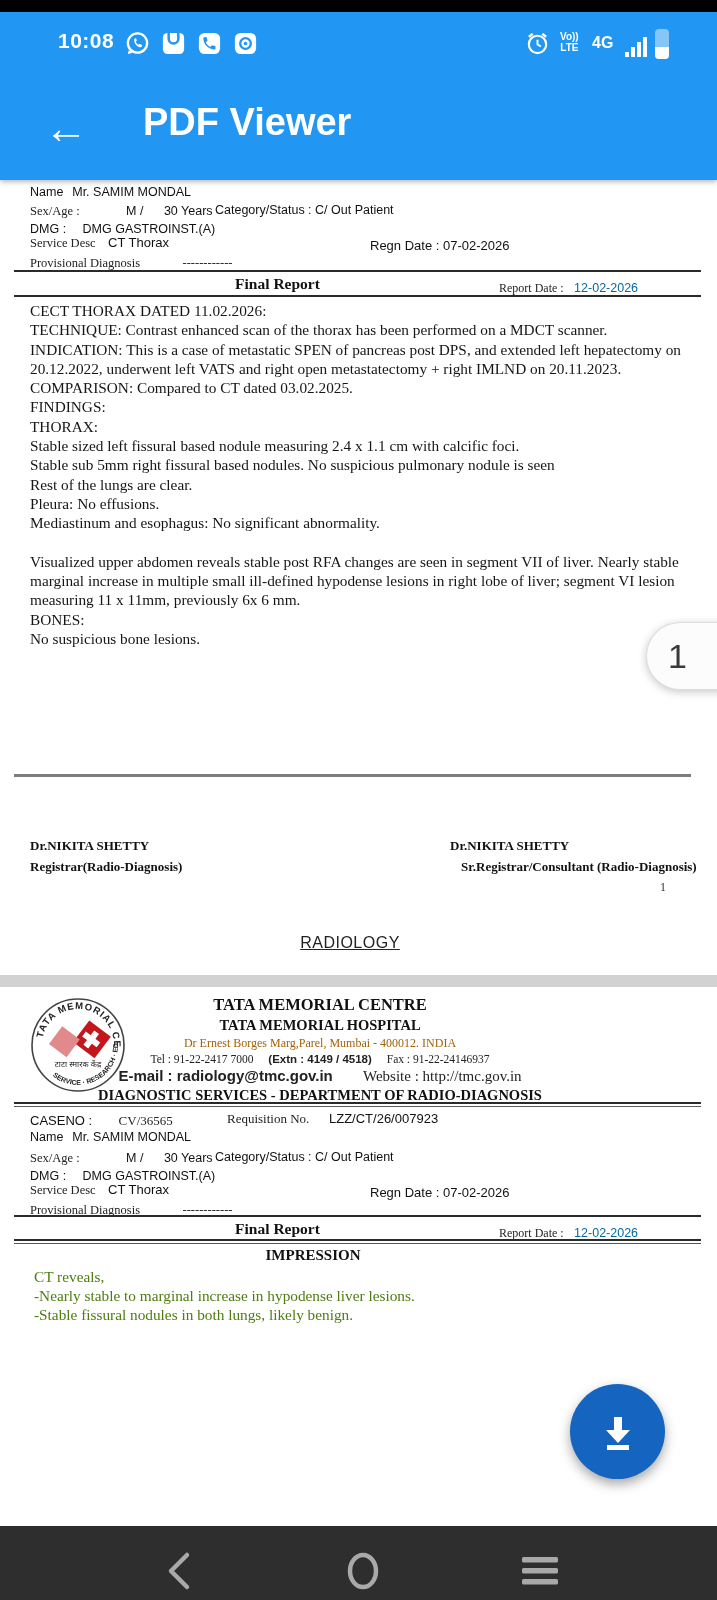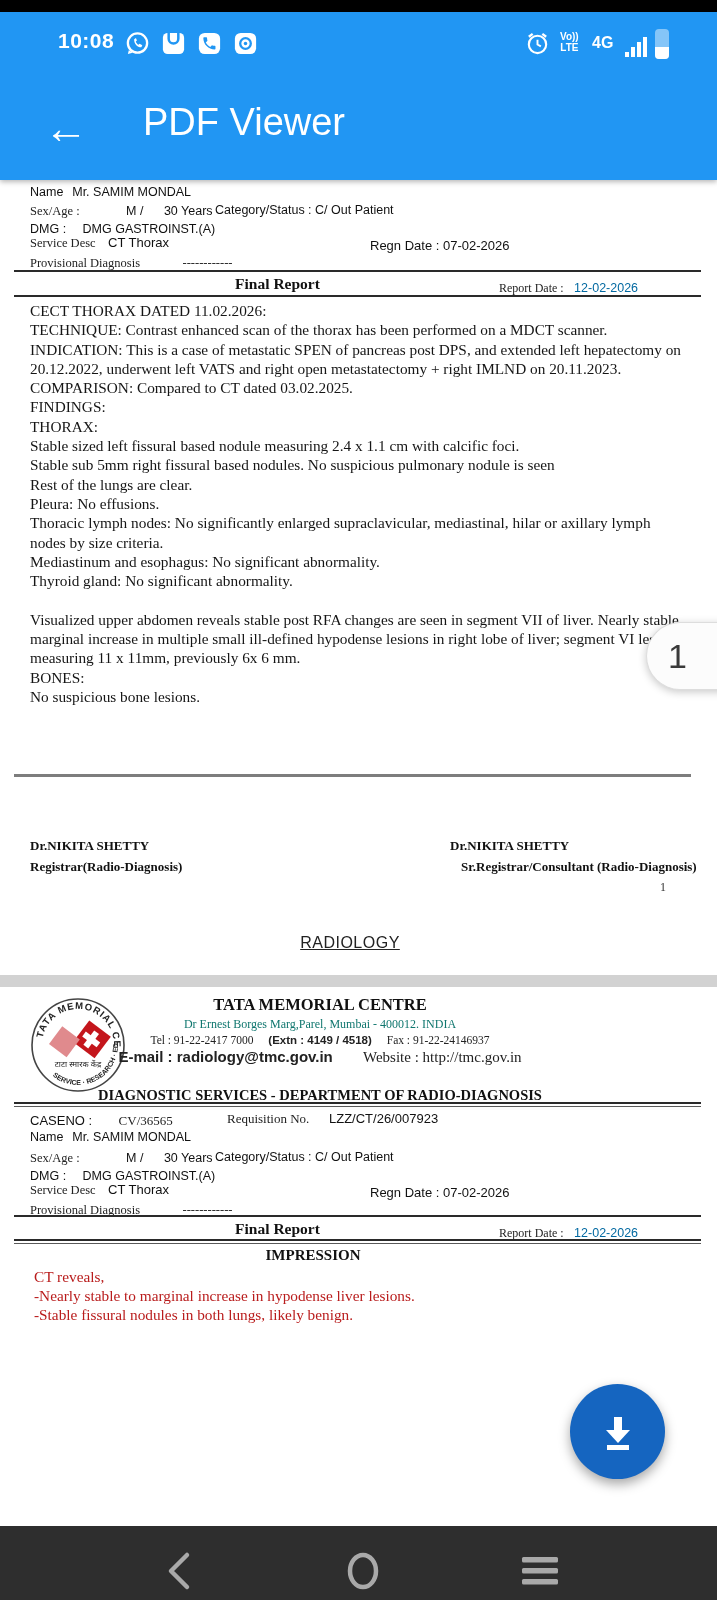--- a/index.html
+++ b/index.html
@@ -18,21 +18,21 @@
   .sb-right-txt { position:absolute; color:#fff; font-weight:bold; }
   .volte { top:19px; left:560px; font-size:10px; line-height:11px; text-align:center; }
   .fourg { top:22px; left:592px; font-size:16px; }
   .sigbars { position:absolute; top:22px; left:625px; width:24px; height:24px; }
   .battery { position:absolute; top:17px; left:655px; width:14px; height:30px; border-radius:4px; background:rgba(255,255,255,.45); overflow:hidden; }
   .battery .lvl { position:absolute; bottom:0; left:0; width:100%; height:12px; background:#fff; }
 
   
   .app-bar { position:absolute; top:64px; left:0; width:717px; height:104px; background:#2196f3; z-index:20; box-shadow:0 2px 5px rgba(0,0,0,.28); }
   .back-btn { position:absolute; left:38px; top:26px; width:56px; height:56px; color:#fff; font-size:44px; line-height:52px; text-align:center; cursor:pointer; }
-  .app-title { position:absolute; left:143px; top:25px; color:#fff; font-size:38px; font-weight:400; }
+  .app-title { position:absolute; left:143px; top:25px; color:#fff; font-size:38px; font-weight:700; }
 
   
   .doc { position:absolute; top:168px; left:0; width:717px; background:#fff; }
   .lbl { font-family:"Liberation Serif", serif; font-size:12.5px; color:#222; }
   .val { font-family:"Liberation Sans", sans-serif; font-size:12.5px; color:#111; }
   .hr1 { position:absolute; left:14px; right:16px; height:2px; background:#2a2a2a; }
   .hr-thick { position:absolute; left:14px; right:26px; height:3px; background:#7d7d7d; }
   .dline-a { position:absolute; left:14px; right:16px; height:2px; background:#2a2a2a; }
   .dline-b { position:absolute; left:14px; right:16px; height:1px; background:#5a5a5a; }
 
@@ -53,30 +53,30 @@
   .sig { font-family:"Liberation Serif", serif; font-weight:bold; font-size:13px; color:#111; }
   .pagenum { font-family:"Liberation Serif", serif; font-size:12px; color:#333; }
   .radiology { font-family:"Liberation Sans", sans-serif; font-size:16px; color:#222; text-decoration:underline; letter-spacing:.5px; }
 
   .page-sep { position:absolute; left:0; width:717px; height:12px; background:#d2d2d2; }
 
   
   .hosp-center { position:absolute; left:110px; width:420px; text-align:center; }
   .h-name { font-family:"Liberation Serif", serif; font-weight:bold; font-size:16.5px; color:#111; }
   .h-sub  { font-family:"Liberation Serif", serif; font-weight:bold; font-size:14.5px; color:#111; }
-  .h-addr { font-family:"Liberation Serif", serif; font-size:12px; color:#0f766e; }
+  .h-addr { font-family:"Liberation Serif", serif; font-size:12px; color:#a16207; }
   .h-tel  { font-family:"Liberation Serif", serif; font-size:11.5px; color:#222; }
   .h-tel .sans { font-family:"Liberation Sans", sans-serif; font-weight:bold; font-size:11.5px; }
   .h-mail { font-size:15px; color:#222;text-align:center; }
   .h-mail .em { font-family:"Liberation Sans", sans-serif; font-weight:bold; }
   .h-mail .web { font-family:"Liberation Serif", serif; margin-left:26px; }
   .h-dept { position:absolute; left:0; width:640px; text-align:center; font-family:"Liberation Serif", serif; font-weight:bold; font-size:14.5px; color:#111; }
 
   .impression { font-family:"Liberation Serif", serif; font-weight:bold; font-size:15px; color:#111; }
-  .imp-line { font-family:"Liberation Serif", serif; font-size:15.3px; color:#b91c1c; line-height:19px; min-height:19px; }
+  .imp-line { font-family:"Liberation Serif", serif; font-size:15.3px; color:#4d7c0f; line-height:19px; min-height:19px; }
 
   
   .fab {
     position:absolute; left:570px; top:1372px; width:95px; height:95px; border-radius:50%;
     background:#1565c0; box-shadow:0 5px 12px rgba(0,0,0,.35);
     display:flex; align-items:center; justify-content:center; cursor:pointer; z-index:25;
   }
 
   
   .nav-bar { position:absolute; top:1514px; left:0; width:717px; height:86px; background:#2e2e2e; z-index:30; }
@@ -180,23 +180,21 @@
         <div class="body-line">CECT THORAX DATED 11.02.2026:</div>
         <div class="body-line">TECHNIQUE: Contrast enhanced scan of the thorax has been performed on a MDCT scanner.</div>
         <div class="body-line">INDICATION: This is a case of metastatic SPEN of pancreas post DPS, and extended left hepatectomy on 20.12.2022, underwent left VATS and right open metastatectomy + right IMLND on 20.11.2023.</div>
         <div class="body-line">COMPARISON: Compared to CT dated 03.02.2025.</div>
         <div class="body-line">FINDINGS:</div>
         <div class="body-line">THORAX:</div>
         <div class="body-line">Stable sized left fissural based nodule measuring 2.4 x 1.1 cm with calcific foci.</div>
         <div class="body-line">Stable sub 5mm right fissural based nodules. No suspicious pulmonary nodule is seen</div>
         <div class="body-line">Rest of the lungs are clear.</div>
         <div class="body-line">Pleura: No effusions.</div>
-        <div class="body-line">Thoracic lymph nodes: No significantly enlarged supraclavicular, mediastinal, hilar or axillary lymph nodes by size criteria.</div>
         <div class="body-line">Mediastinum and esophagus: No significant abnormality.</div>
-        <div class="body-line">Thyroid gland: No significant abnormality.</div>
         <div class="body-line">&nbsp;</div>
         <div class="body-line">Visualized upper abdomen reveals stable post RFA changes are seen in segment VII of liver. Nearly stable marginal increase in multiple small ill-defined hypodense lesions in right lobe of liver; segment VI lesion measuring 11 x 11mm, previously 6x 6 mm.</div>
         <div class="body-line">BONES:</div>
         <div class="body-line">No suspicious bone lesions.</div>
       </div>
 
     <div class="hr-thick" style="top:594px"></div>
 
     <div class="abs sig" style="left:30px; top:658px">Dr.NIKITA SHETTY</div>
     <div class="abs sig" style="left:30px; top:679px">Registrar(Radio-Diagnosis)</div>
@@ -234,20 +232,21 @@
         </g>
       </g>
       <text x="50" y="72" text-anchor="middle" font-size="8" fill="#222">टाटा स्मारक केंद्र</text>
       <text font-family="Liberation Sans, sans-serif" font-size="7" font-weight="bold" fill="#222">
         <textPath href="#arcBot" startOffset="28%">SERVICE · RESEARCH · EDUCATION</textPath>
       </text>
     </svg>
 
     <div class="hosp-center" style="top:8px">
       <div class="h-name">TATA MEMORIAL CENTRE</div>
+      <div class="h-sub" style="margin-top:2px">TATA MEMORIAL HOSPITAL</div>
       <div class="h-addr" style="margin-top:2px">Dr Ernest Borges Marg,Parel, Mumbai - 400012. INDIA</div>
       <div class="h-tel" style="margin-top:2px">
         <span>Tel : 91-22-2417 7000</span>
         <span class="sans" style="margin-left:12px">(Extn : 4149 / 4518)</span>
         <span style="margin-left:12px">Fax : 91-22-24146937</span>
       </div>
       <div class="h-mail" style="margin-top:2px">
         <span class="em">E-mail : radiology@tmc.gov.in</span>
         <span class="web">Website : http://tmc.gov.in</span>
       </div>

